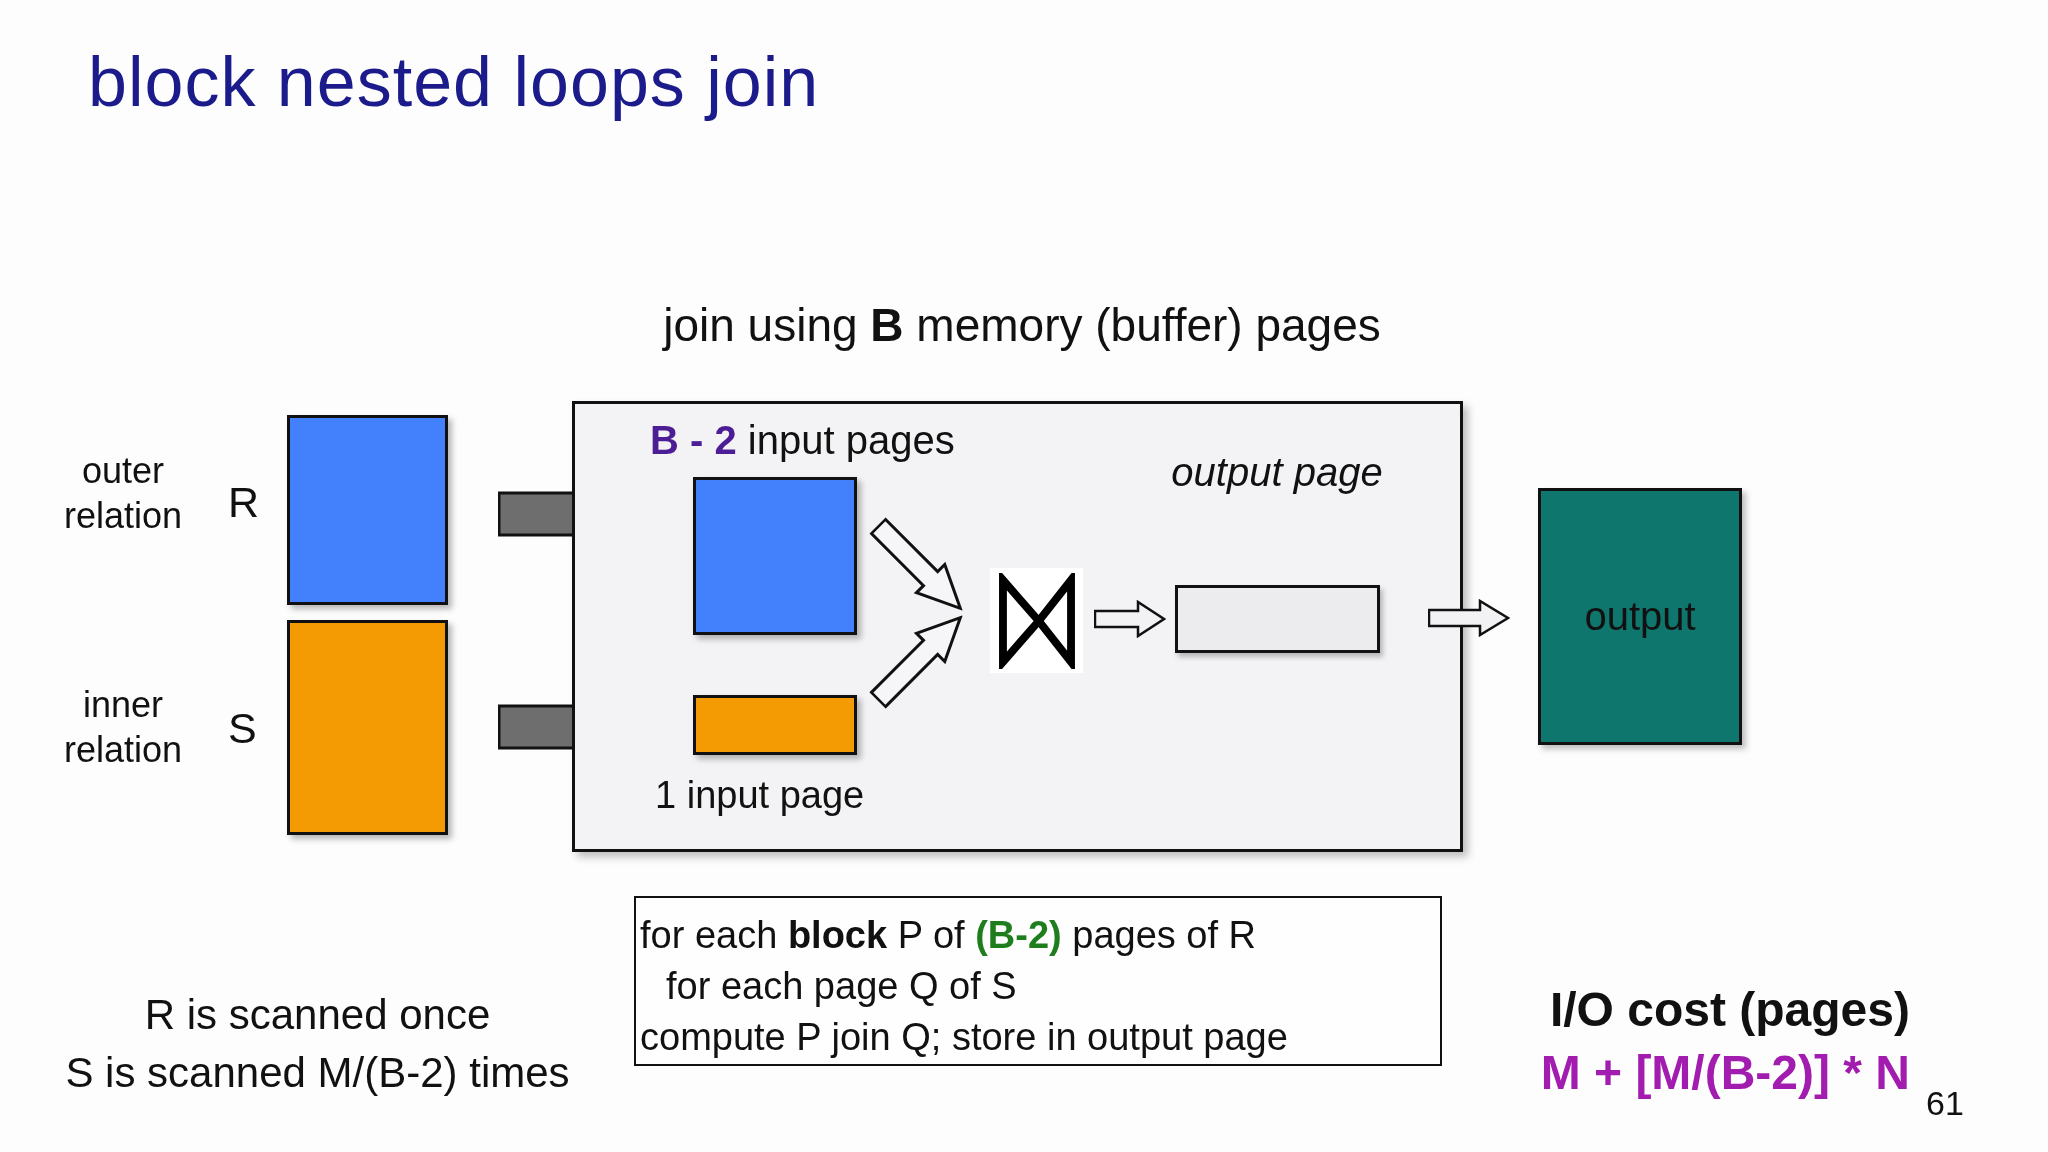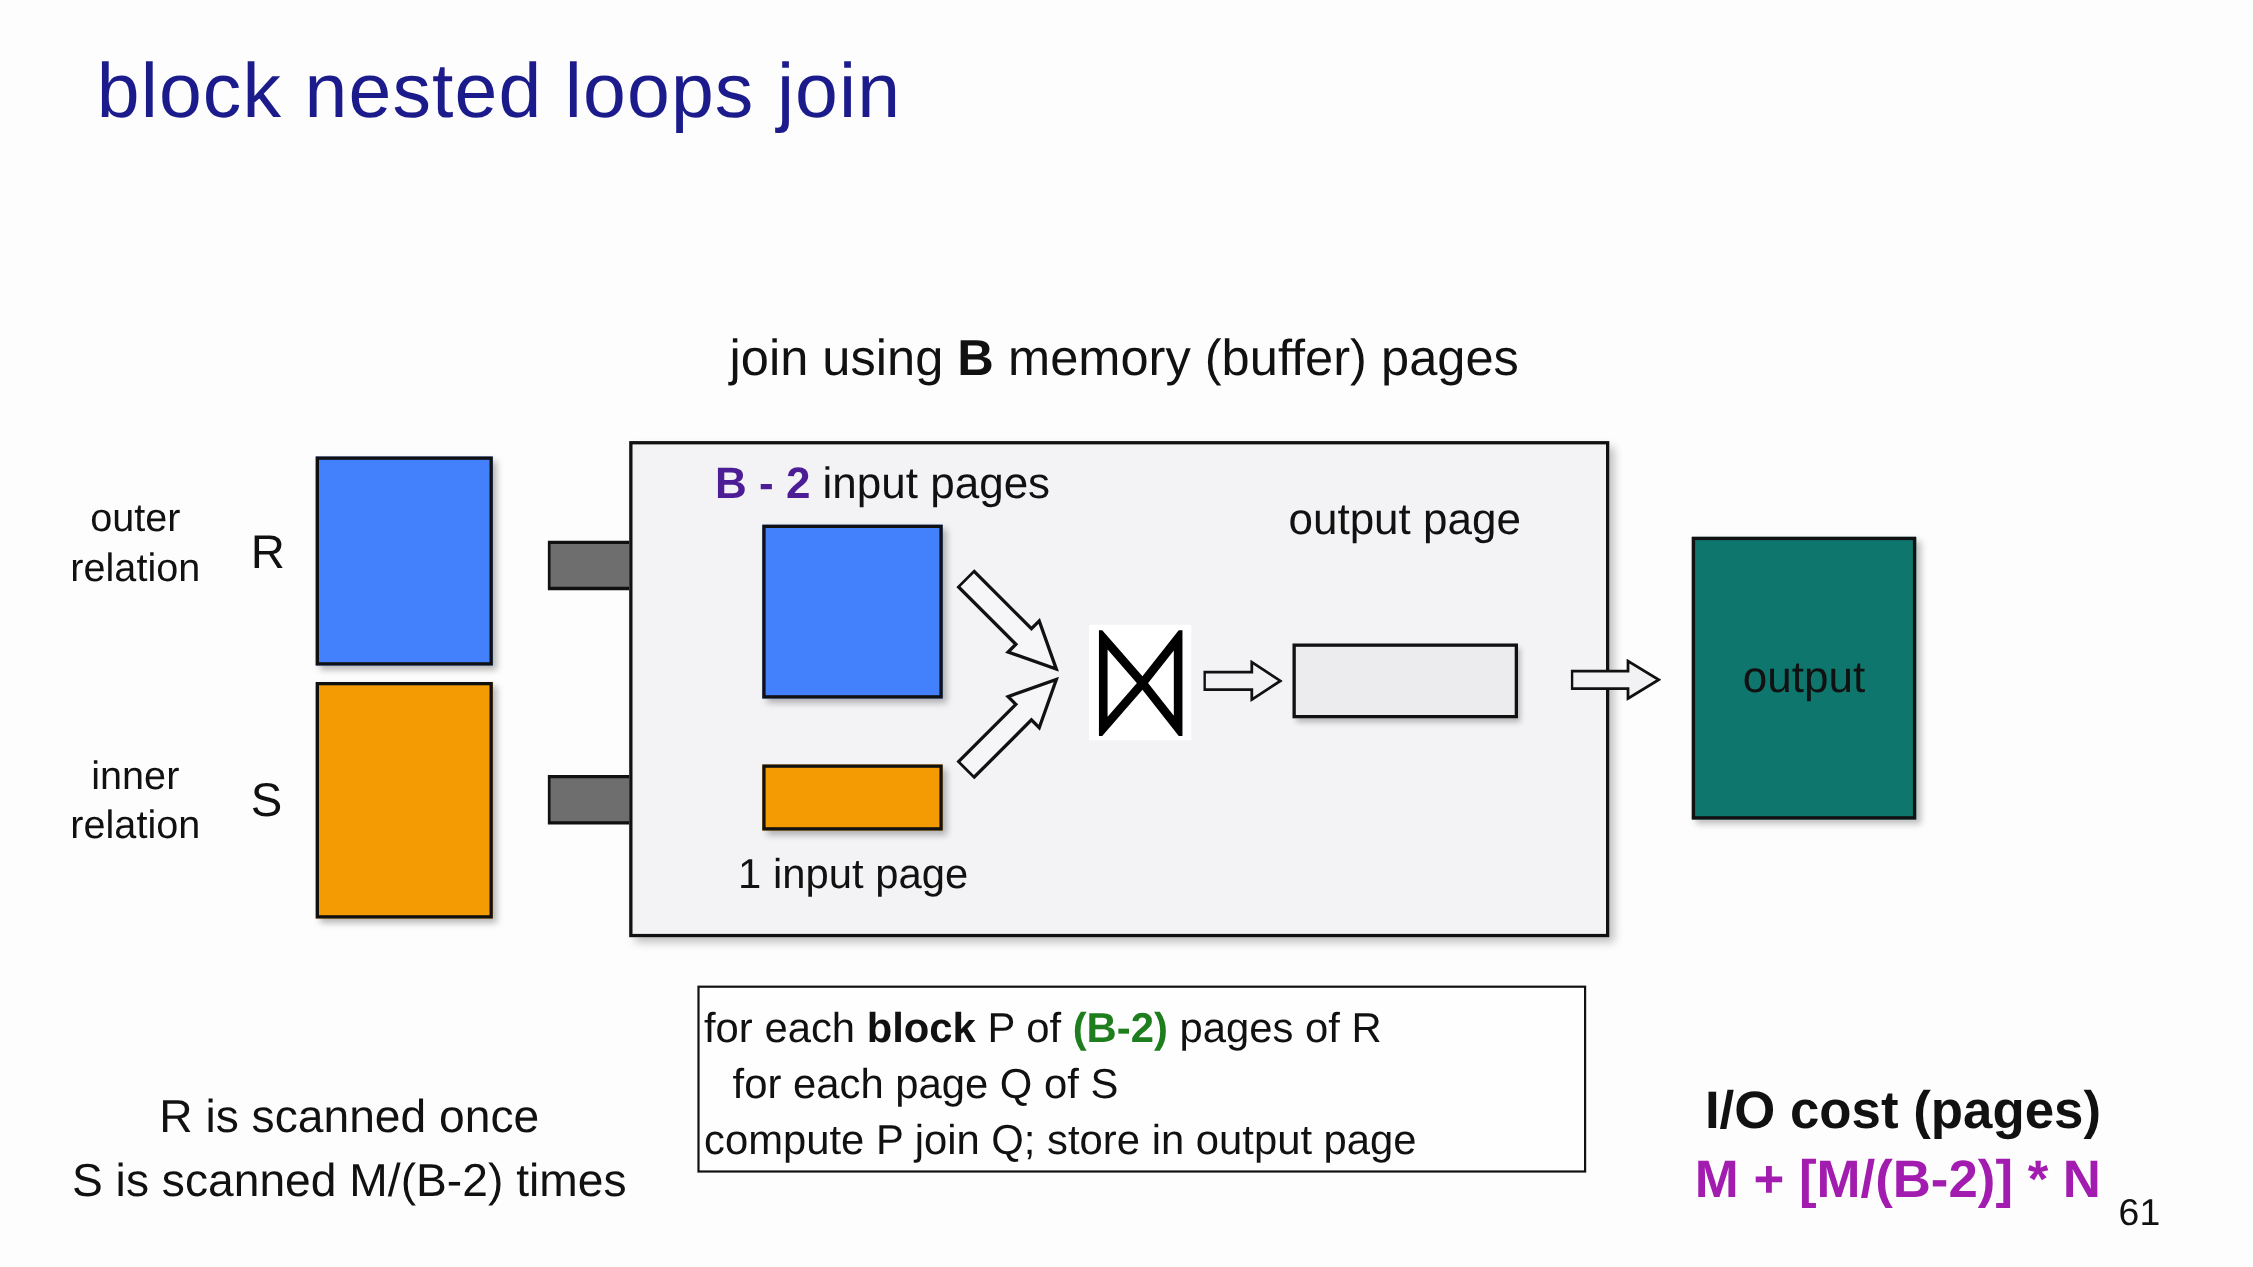--- a/index.html
+++ b/index.html
@@ -33,22 +33,22 @@
 
   .buffer-box {
     left:572px; top:401px; width:891px; height:451px;
     background:#f3f3f5; border:3px solid #111;
     box-shadow:5px 5px 8px rgba(0,0,0,0.25);
   }
   .b2-label { left:650px; top:418px; font-size:40px; white-space:nowrap; }
   .b2-label .green { color:#4c1d95; font-weight:bold; }
   .buf-blue  { left:693px; top:477px; width:164px; height:158px; background:#4380fb; }
   .buf-orange{ left:693px; top:695px; width:164px; height:60px;  background:#f49a02; }
-  .one-input-label { left:655px; top:774px; font-size:38px; white-space:nowrap;margin-left:16px; }
-  .output-page-label { left:1132px; top:450px; width:290px; text-align:center; font-size:40px; }
+  .one-input-label { left:655px; top:774px; font-size:38px; white-space:nowrap; }
+  .output-page-label { left:1132px; top:450px; width:290px; text-align:center; font-size:40px;font-style:italic; }
   .output-page-rect { left:1175px; top:585px; width:205px; height:68px; background:#ececee;
                       border:3px solid #111; box-shadow:3px 4px 5px rgba(0,0,0,0.25); }
 
   .output-box {
     left:1538px; top:488px; width:204px; height:257px; background:#0f766e;
     border:3px solid #111; box-shadow:4px 4px 6px rgba(0,0,0,0.25);
     display:flex; align-items:center; justify-content:center; font-size:40px;
   }
 
   .arrow-svg { display:block; }

